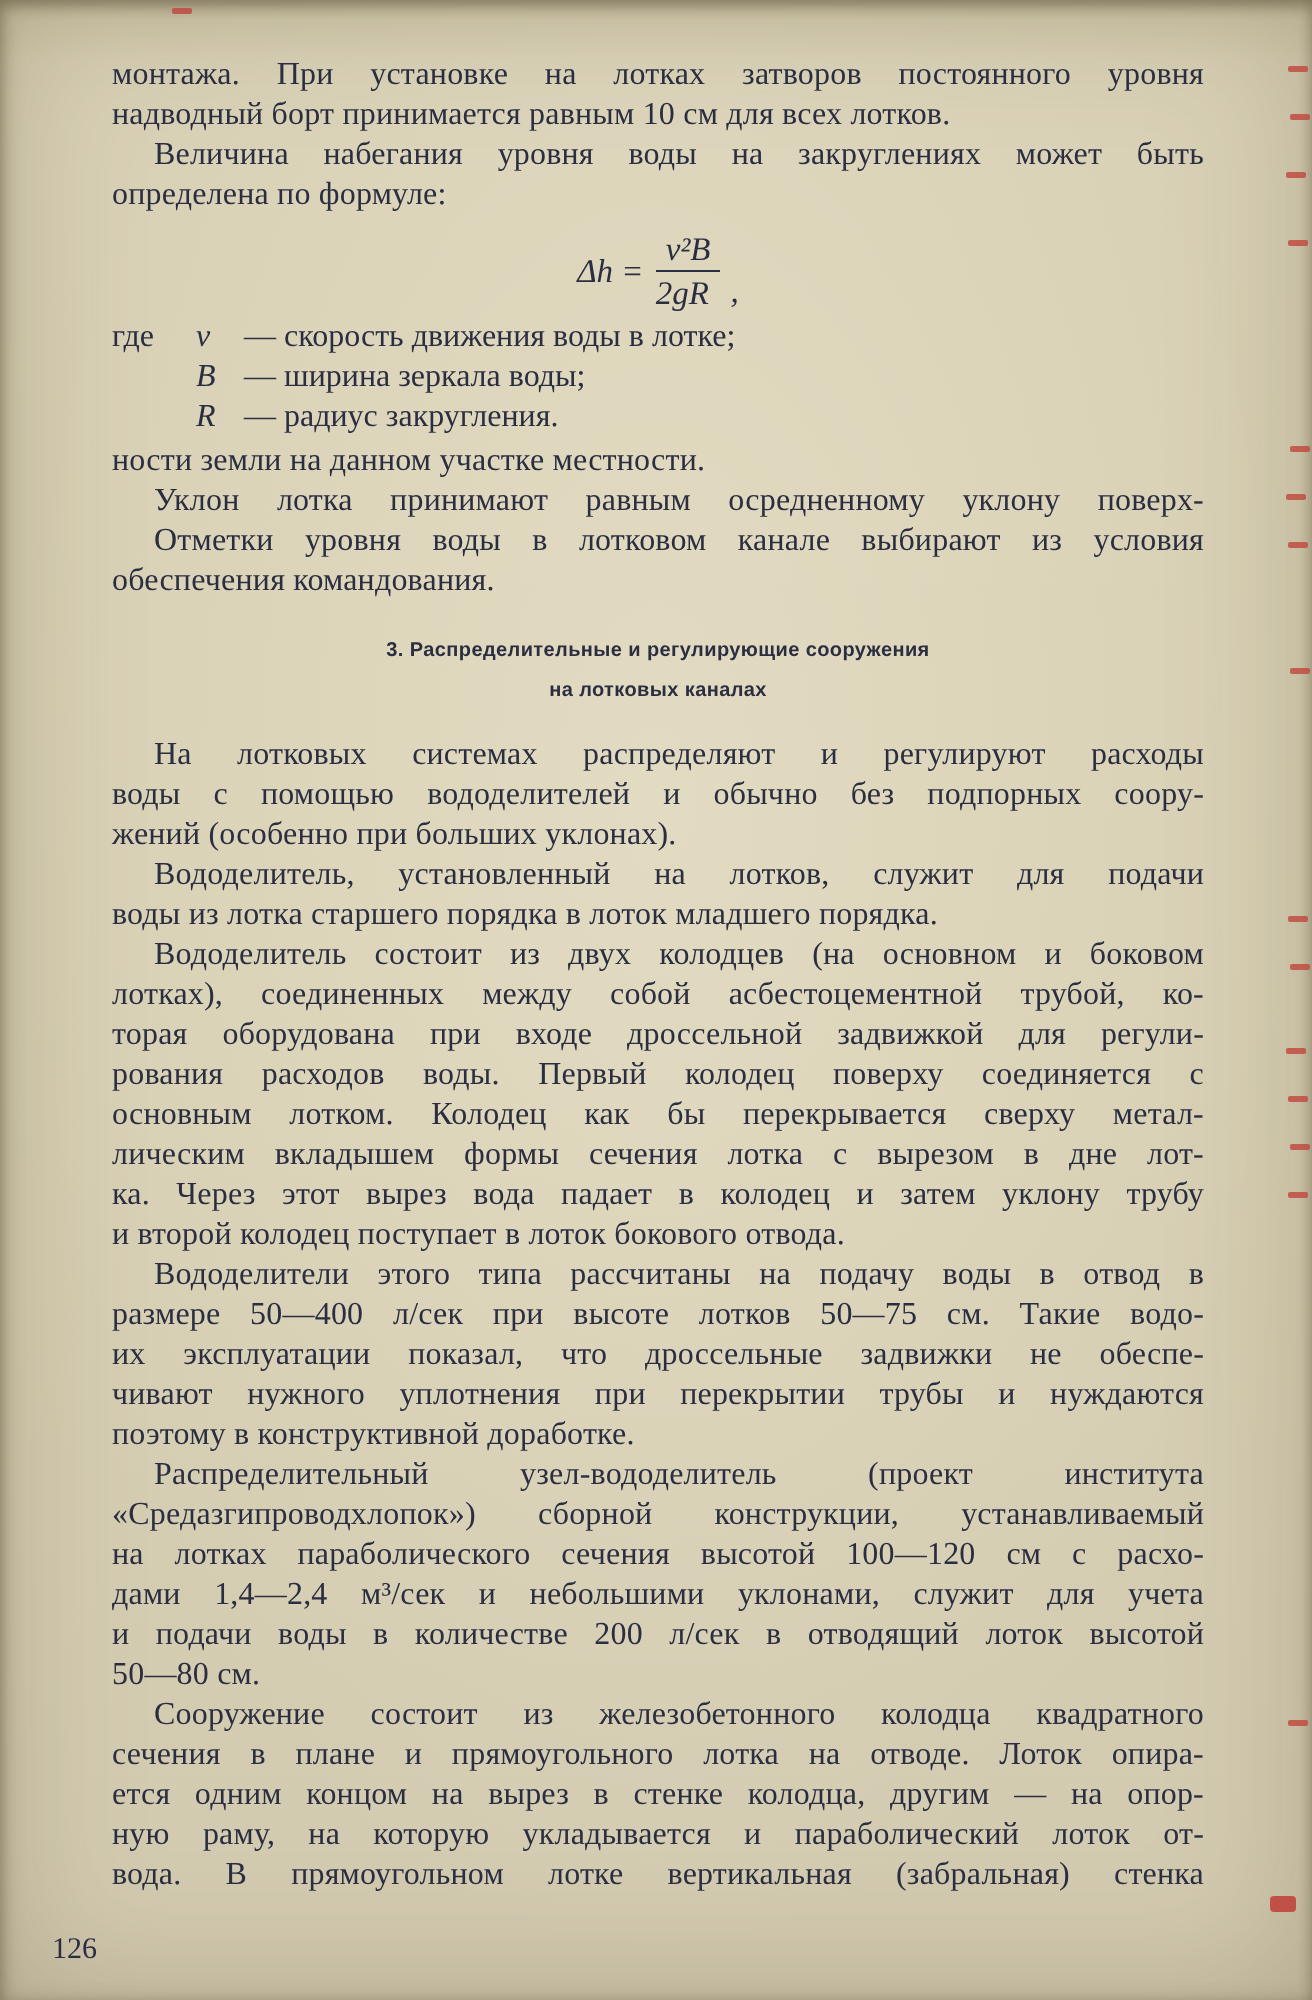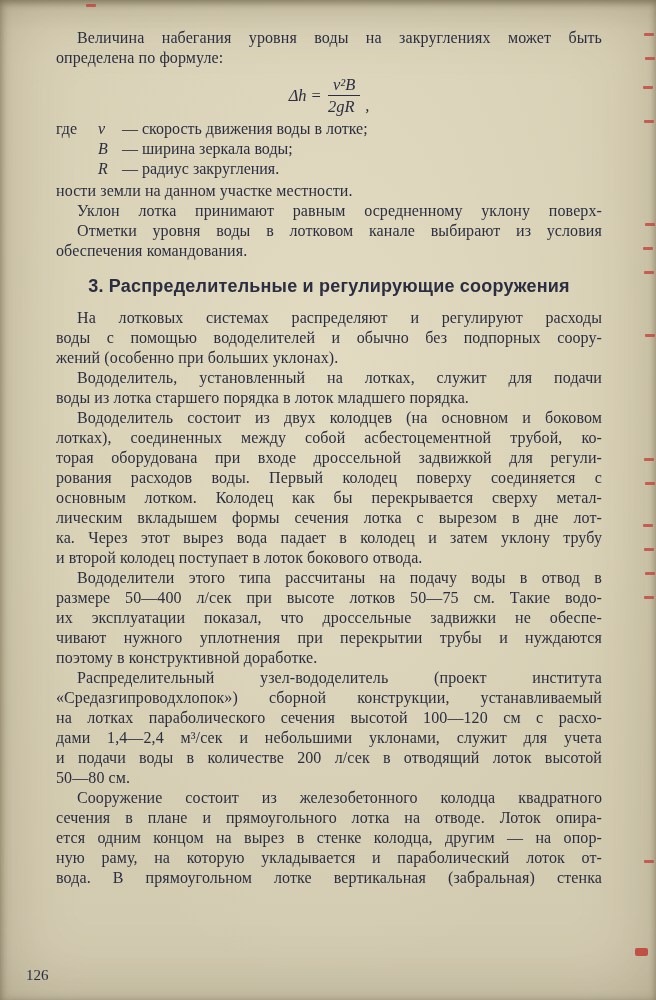--- a/index.html
+++ b/index.html
@@ -43,41 +43,45 @@
   
   .where{margin:2px 0 2px}
   .wrow{display:flex;font-size:16px;line-height:20px}
   .wintro{width:42px}
   .wsym{width:24px;font-style:italic}
   .wtext{flex:1}
 
   
   .heading{
     font-family:"Liberation Sans",sans-serif;font-weight:700;
-    font-size:18px;line-height:20px;text-align:center;
+    font-size:10px;line-height:20px;text-align:center;
     margin:15px 0 12px;letter-spacing:.2px;
   }
 
   .page-number{
     position:absolute;left:26px;bottom:16px;
     font-size:15px;color:#2b2e40;
   }
 
   
   .mark{
     position:absolute;display:block;
     width:10px;height:3px;background:#c0453c;opacity:.8;border-radius:1px;
   }
   .mark.big{width:13px;height:8px;border-radius:2px;opacity:.9}
 </style>
 </head>
 <body>
 
 <div class="page">
 
+  <p class="para">
+    <span class="line j">монтажа. При установке на лотках затворов постоянного уровня</span>
+    <span class="line l">надводный борт принимается равным 10 см для всех лотков.</span>
+  </p>
 
   <p class="para">
     <span class="line j ind">Величина набегания уровня воды на закруглениях может быть</span>
     <span class="line l">определена по формуле:</span>
   </p>
 
   <div class="formula-row">
     <span class="f-lhs">Δh</span>
     <span class="f-eq">=</span>
     <span class="frac">
@@ -110,30 +114,31 @@
     <span class="line j ind">Уклон лотка принимают равным осредненному уклону поверх-</span>
   </p>
 
   <p class="para">
     <span class="line j ind">Отметки уровня воды в лотковом канале выбирают из условия</span>
     <span class="line l">обеспечения командования.</span>
   </p>
 
   <div class="heading">
     <div>3. Распределительные и регулирующие сооружения</div>
+    <div>на лотковых каналах</div>
   </div>
 
   <p class="para">
     <span class="line j ind">На лотковых системах распределяют и регулируют расходы</span>
     <span class="line j">воды с помощью вододелителей и обычно без подпорных соору-</span>
     <span class="line l">жений (особенно при больших уклонах).</span>
   </p>
 
   <p class="para">
-    <span class="line j ind">Вододелитель, установленный на лотках, служит для подачи</span>
+    <span class="line j ind">Вододелитель, установленный на лотков, служит для подачи</span>
     <span class="line l">воды из лотка старшего порядка в лоток младшего порядка.</span>
   </p>
 
   <p class="para">
     <span class="line j ind">Вододелитель состоит из двух колодцев (на основном и боковом</span>
     <span class="line j">лотках), соединенных между собой асбестоцементной трубой, ко-</span>
     <span class="line j">торая оборудована при входе дроссельной задвижкой для регули-</span>
     <span class="line j">рования расходов воды. Первый колодец поверху соединяется с</span>
     <span class="line j">основным лотком. Колодец как бы перекрывается сверху метал-</span>
     <span class="line j">лическим вкладышем формы сечения лотка с вырезом в дне лот-</span>

